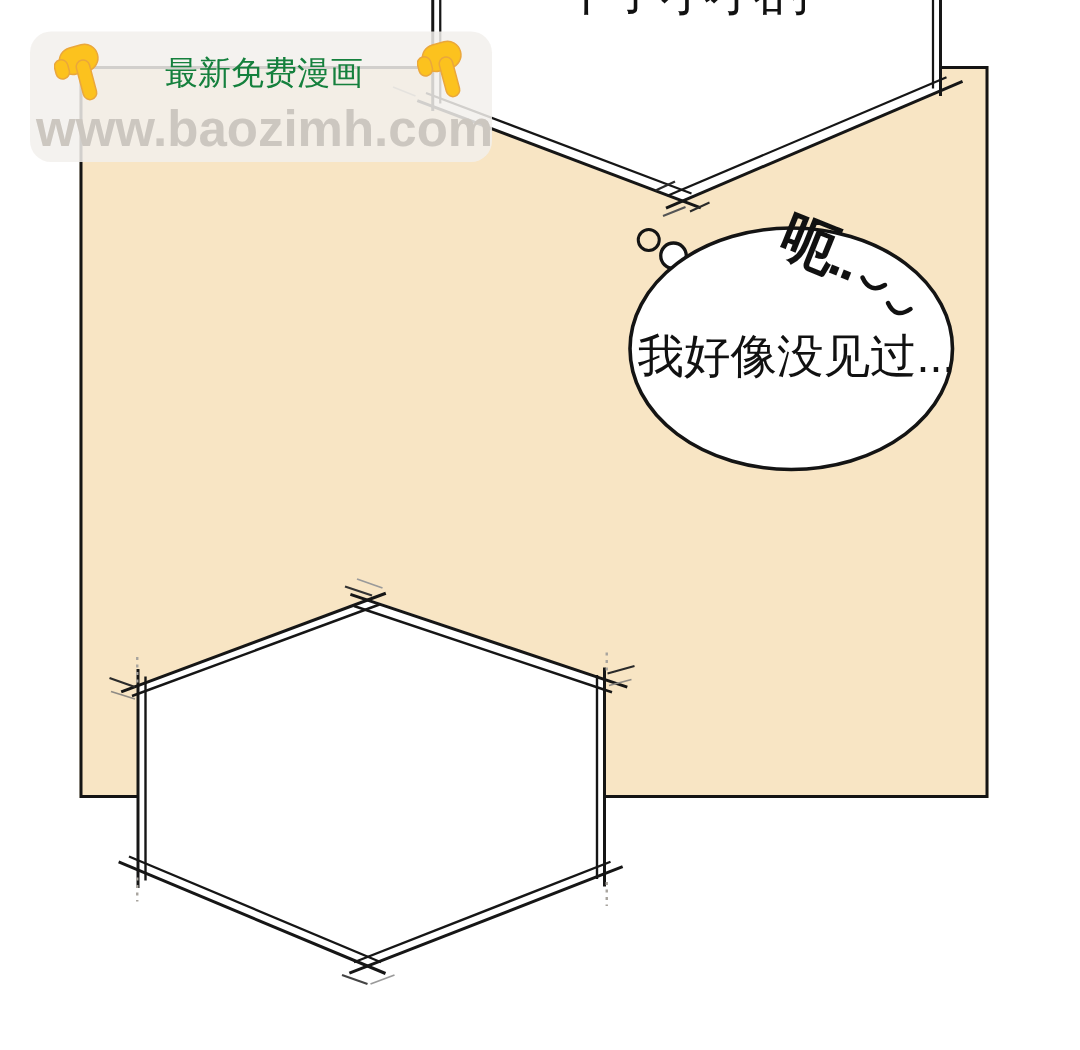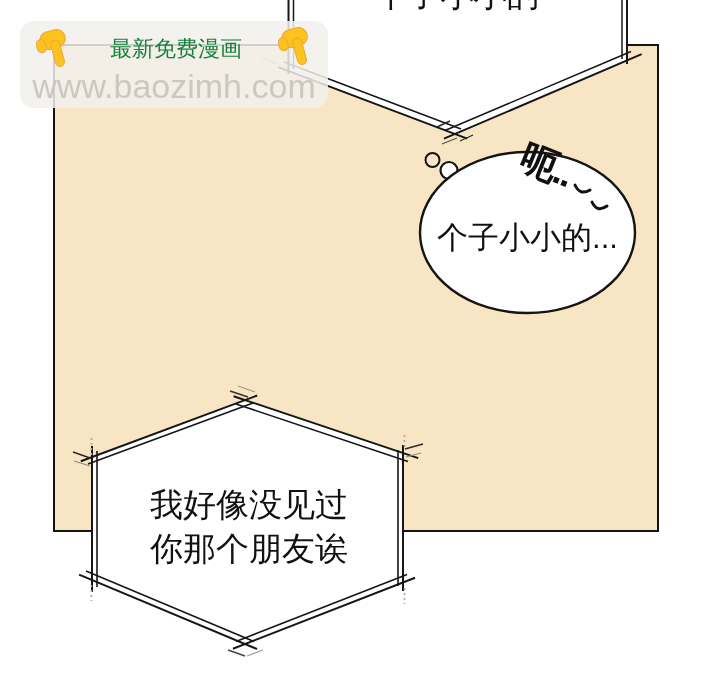--- a/index.html
+++ b/index.html
@@ -37,20 +37,21 @@
   }
   #watermark .wm-title{
     position:absolute;left:54px;top:8px;width:204px;
     font-size:22px;line-height:40px;text-align:center;color:#15803d;
     letter-spacing:0px;white-space:nowrap;
   }
   #watermark .wm-url{
     position:absolute;left:4px;top:45px;width:300px;
     font-size:34px;line-height:40px;text-align:center;color:#ccc7c0;
     white-space:nowrap;
+    font-weight:bold;
   }
   .wm-icon{position:absolute;width:40px;height:44px;}
   #wm-icon-left{left:16px;top:6px;}
   #wm-icon-right{left:258px;top:4px;}
 </style>
 </head>
 <body>
 
 <div id="screen">
 
@@ -123,26 +124,22 @@
       </g>
     </g>
   </svg>
 
   <div id="top-bubble-text" class="abs cjk">
     <div>个子小小的</div>
   </div>
 
   <div id="thought-annotation" class="abs cjk">呃..</div>
 
-  <div id="thought-text" class="abs cjk">个子小小的...</div>
+  <div id="thought-text" class="abs cjk">我好像没见过...</div>
 
-  <div id="bottom-bubble-text" class="abs cjk">
-    <div>我好像没见过</div>
-    <div>你那个朋友诶</div>
-  </div>
 
   <div id="watermark" class="abs">
     <svg id="wm-icon-left" class="wm-icon" viewBox="0 0 40 44">
       <g transform="rotate(-15 20 22)" fill="#fcc21e" stroke="#eaa73c" stroke-width="1">
         <rect x="6" y="3" width="26" height="18" rx="9"></rect>
         <rect x="2" y="9" width="9" height="13" rx="4.5"></rect>
         <rect x="16" y="13" width="9" height="27" rx="4.5"></rect>
       </g>
     </svg>
     <div class="wm-title">最新免费漫画</div>

